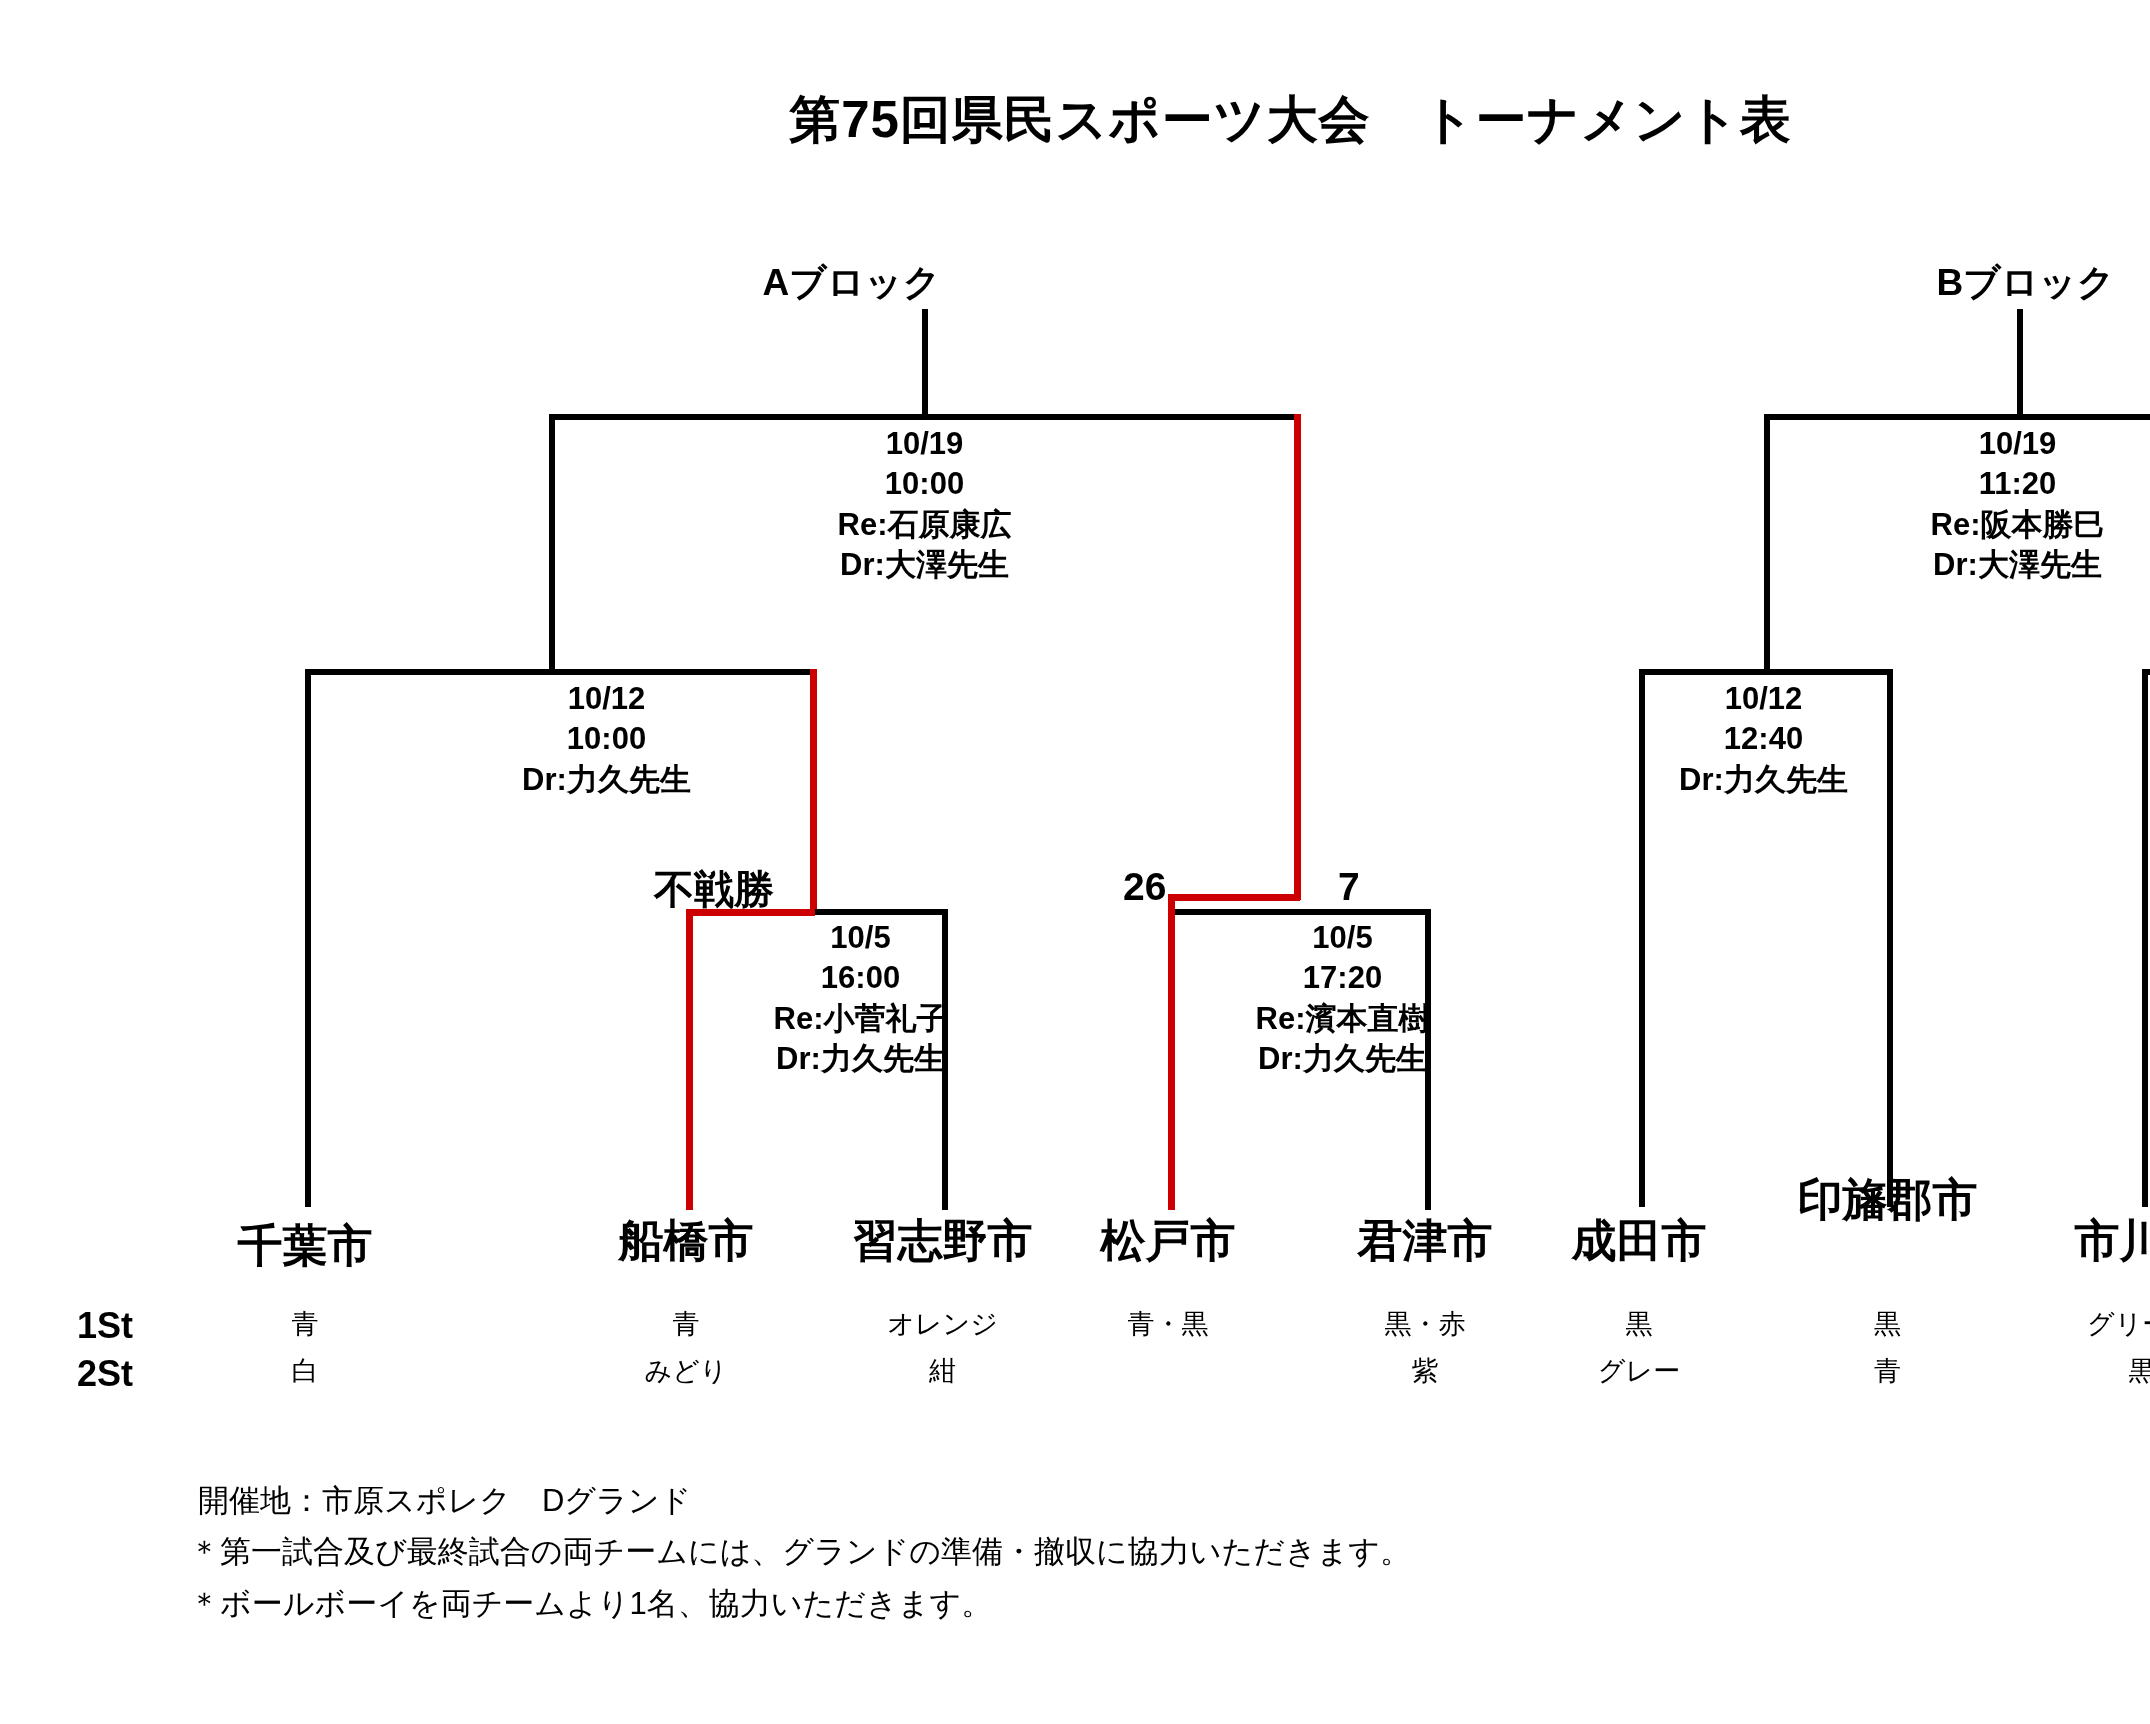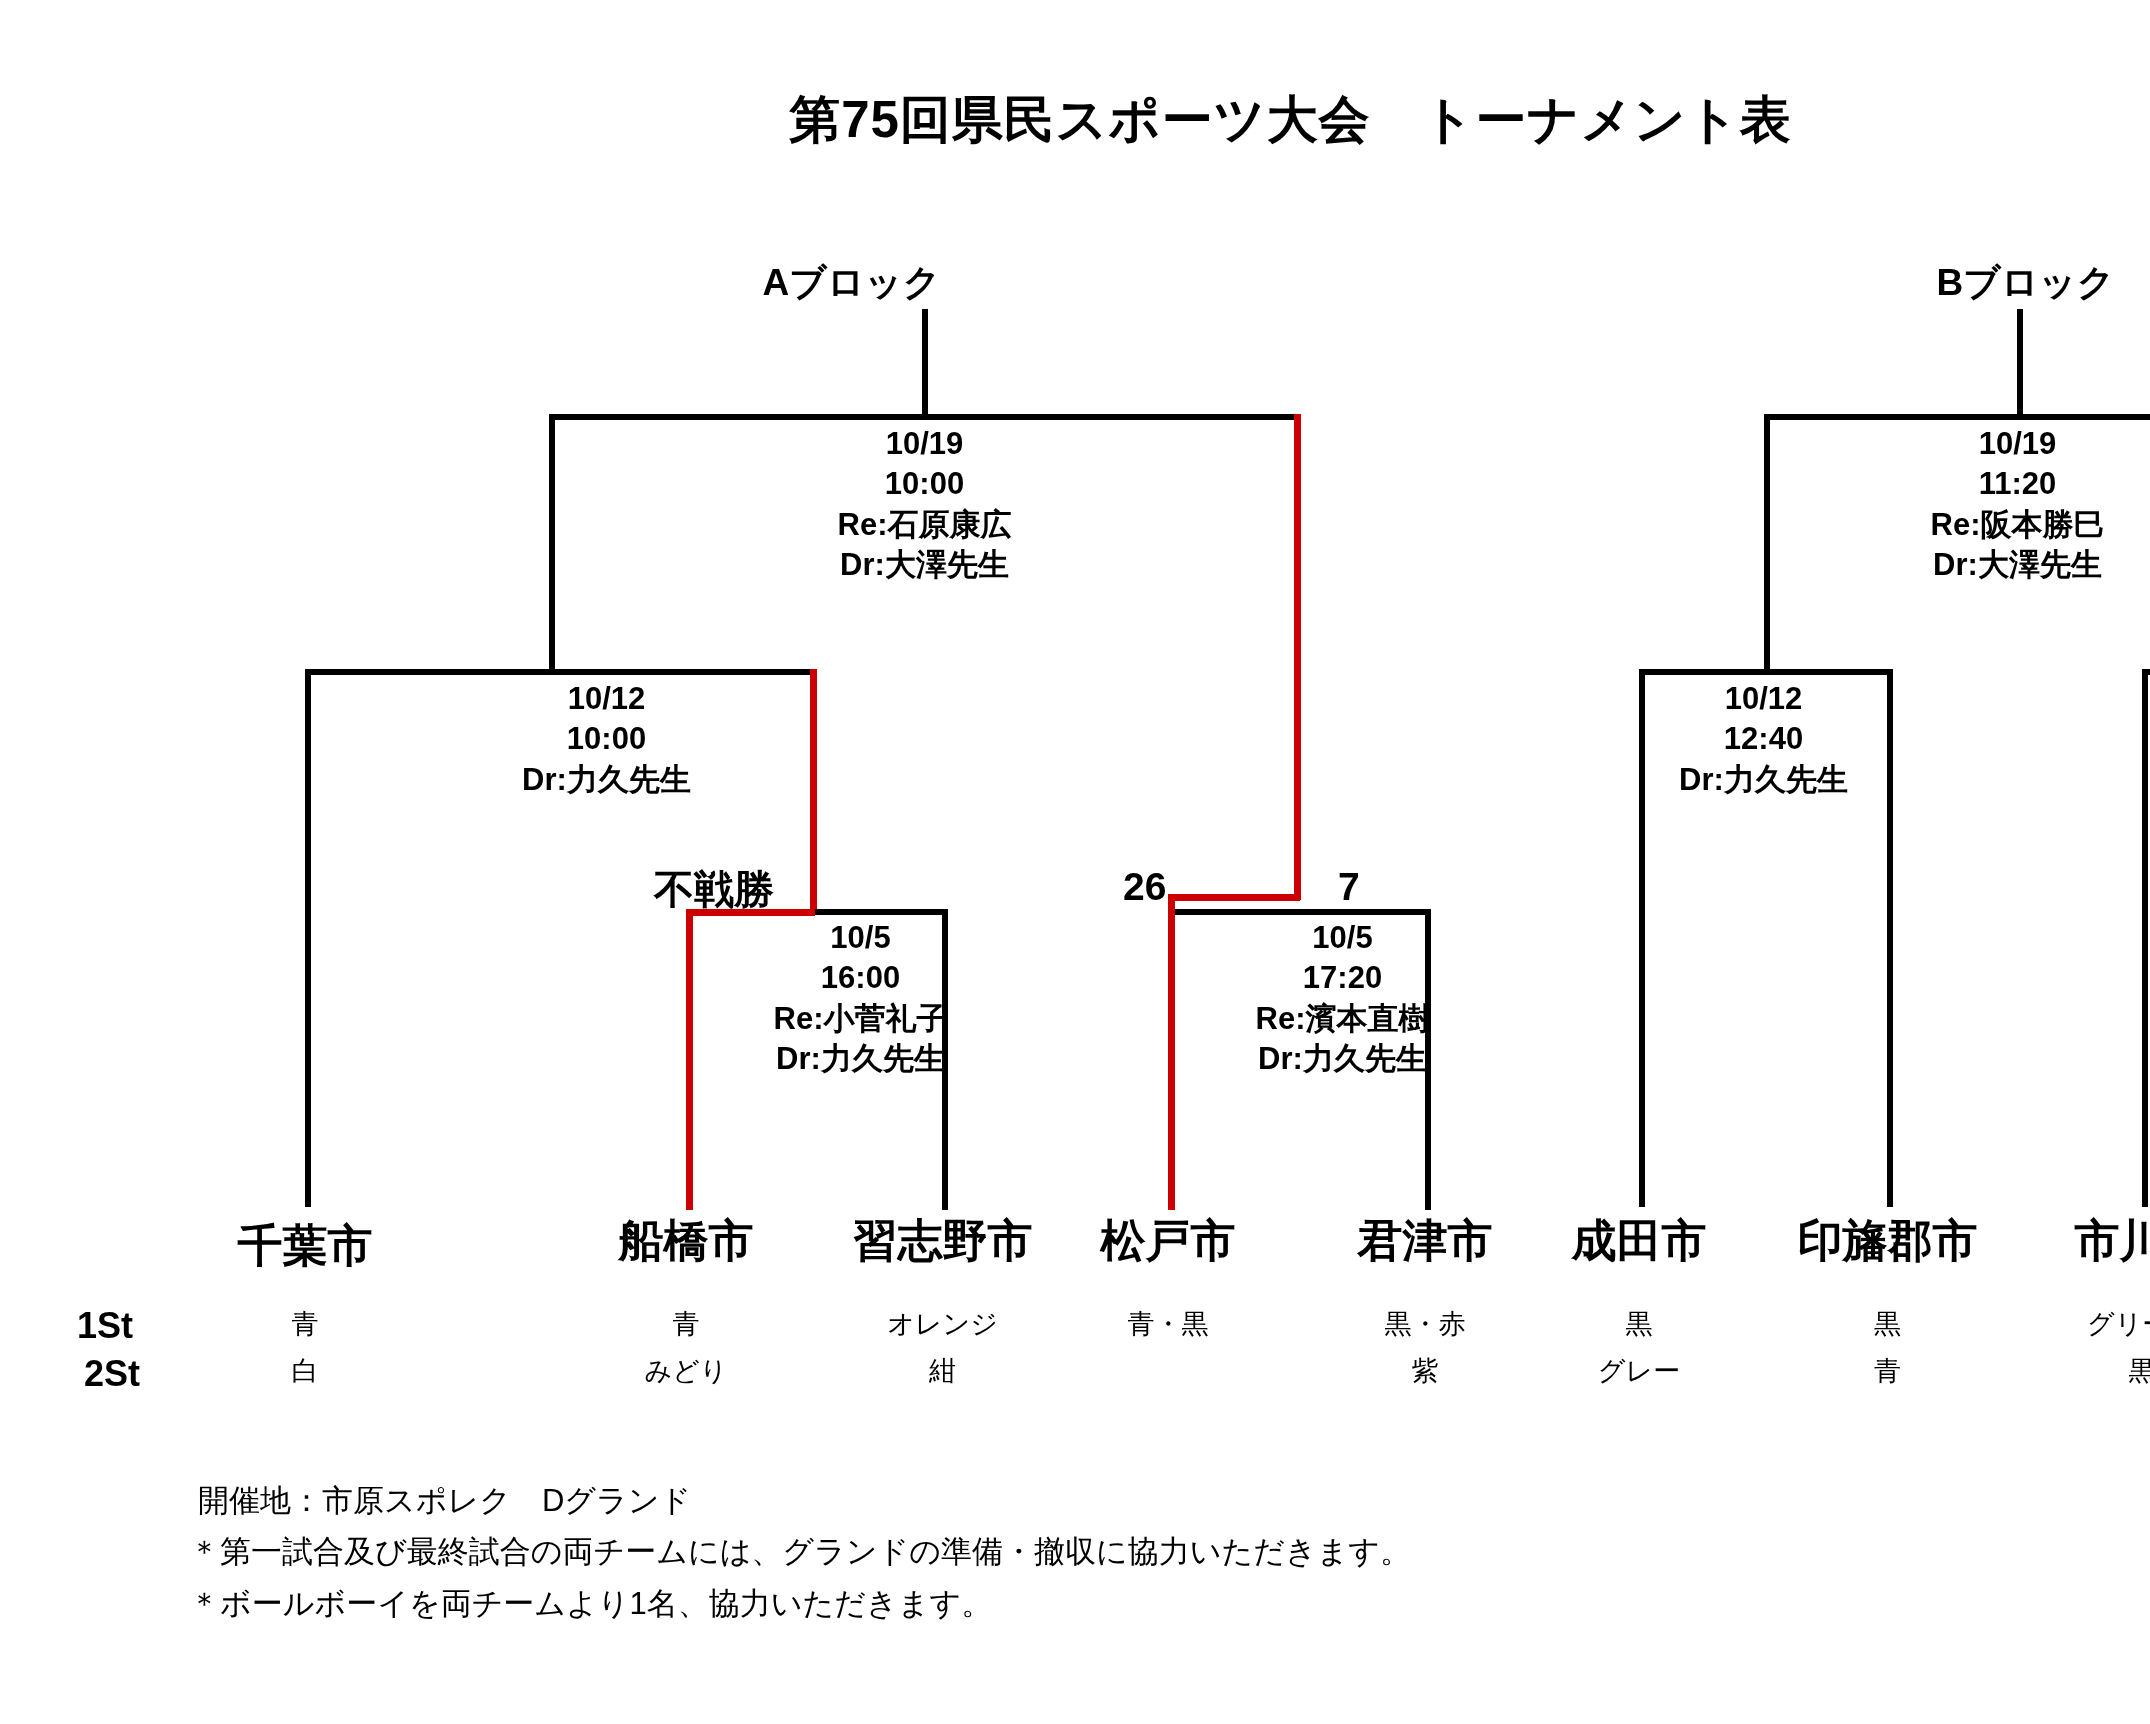--- a/index.html
+++ b/index.html
@@ -123,25 +123,25 @@
   <span class="ln">Re:田中亮輔</span>
   <span class="ln">Dr:力久先生</span>
 </div>
 
 <div class="abs team" style="left:176px;top:1216px;width:258px;">千葉市</div>
 <div class="abs team" style="left:557px;top:1211px;width:258px;">船橋市</div>
 <div class="abs team" style="left:792px;top:1211px;width:301px;">習志野市</div>
 <div class="abs team" style="left:1039px;top:1211px;width:258px;">松戸市</div>
 <div class="abs team" style="left:1296px;top:1211px;width:258px;">君津市</div>
 <div class="abs team" style="left:1510px;top:1211px;width:258px;">成田市</div>
-<div class="abs team" style="left:1737px;top:1211px;width:301px;">印旛郡市</div>
+<div class="abs team" style="left:1737px;top:1170px;width:301px;">印旛郡市</div>
 <div class="abs team" style="left:2013px;top:1211px;width:258px;">市川市</div>
 
 <div class="abs st-label" style="left:77px;top:1305px;">1St</div>
-<div class="abs st-label" style="left:77px;top:1353px;margin-left:7px;">2St</div>
+<div class="abs st-label" style="left:77px;top:1353px;">2St</div>
 
 <div class="abs kit" style="left:176px;top:1311px;width:258px;">青</div>
 <div class="abs kit" style="left:557px;top:1311px;width:258px;">青</div>
 <div class="abs kit" style="left:792px;top:1311px;width:301px;">オレンジ</div>
 <div class="abs kit" style="left:1039px;top:1311px;width:258px;">青・黒</div>
 <div class="abs kit" style="left:1296px;top:1311px;width:258px;">黒・赤</div>
 <div class="abs kit" style="left:1510px;top:1311px;width:258px;">黒</div>
 <div class="abs kit" style="left:1737px;top:1311px;width:301px;">黒</div>
 <div class="abs kit" style="left:2013px;top:1311px;width:258px;">グリーン</div>
 

